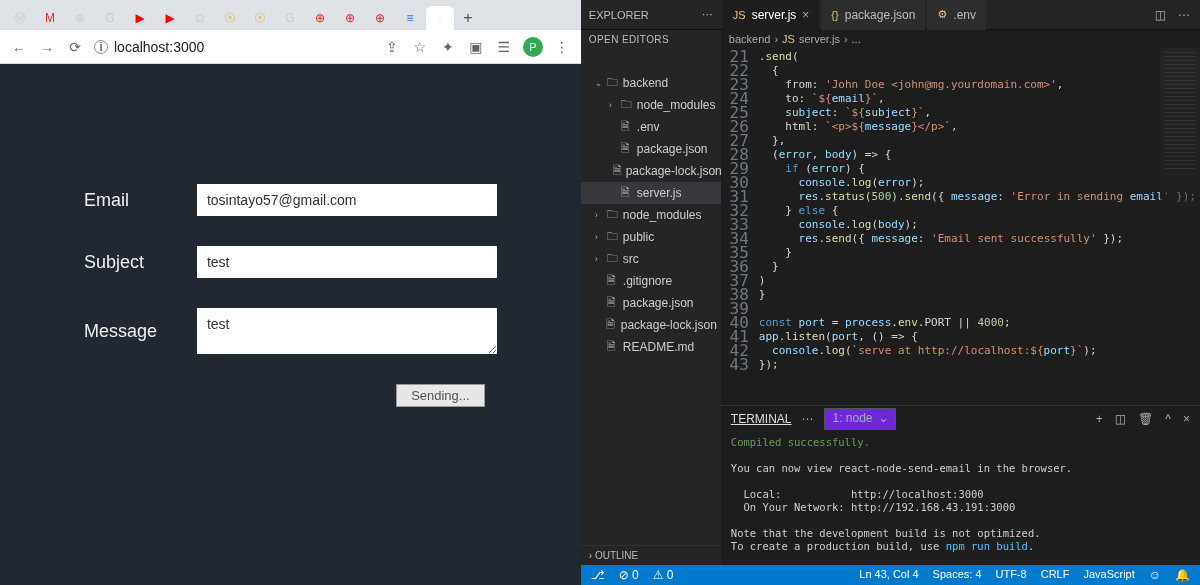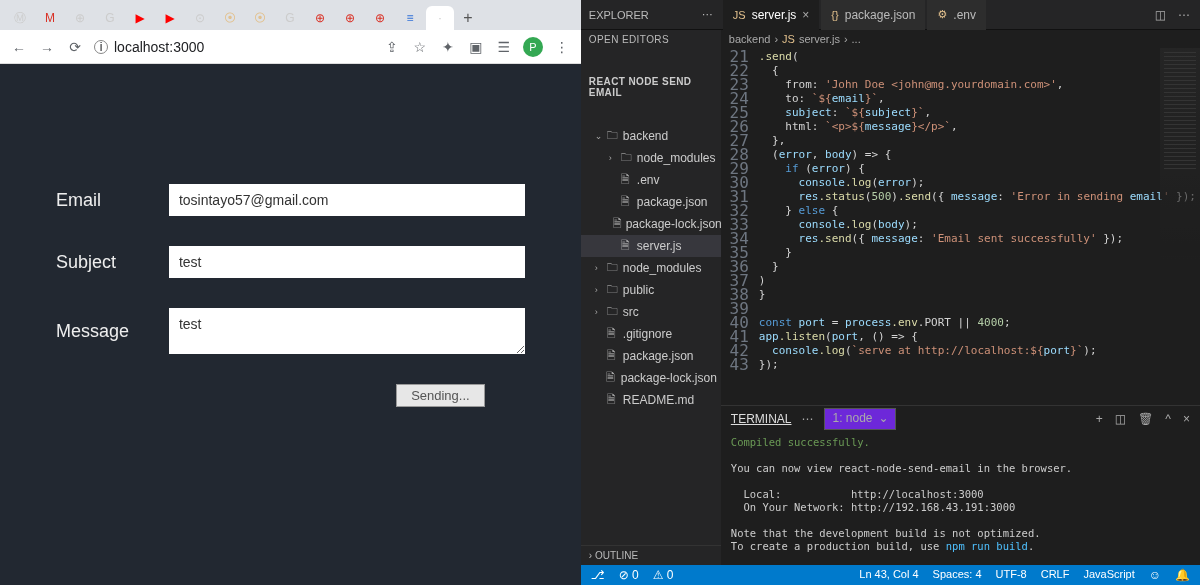--- a/index.html
+++ b/index.html
@@ -34,21 +34,21 @@
   .addr-bar .avatar { width:20px;height:20px;border-radius:50%;background:#34a853;color:#fff;display:flex;align-items:center;justify-content:center;font-size:11px;}
 
   .page {
     flex: 1; background: #222831; color: #eee; display: flex; flex-direction: column;
     align-items: center; padding-top: 120px;
   }
   .page h1 { font-size: 40px; font-weight: 800; color: #fff; margin-bottom: 50px; }
   .form-row { display: flex; align-items: center; gap: 18px; margin-bottom: 30px; }
   .form-row label { width: 95px; text-align: left; font-size: 18px; color: #eee; }
   .form-row input, .form-row textarea {
-    width: 356px; padding: 8px 10px; font-size: 14px; border: none; background: #fff; color: #333;
+    width: 300px; padding: 8px 10px; font-size: 14px; border: none; background: #fff; color: #333;
     font-family: inherit;
   }
   .form-row textarea { height: 46px; resize: both; }
   .submit-btn {
     margin-left: 300px; padding: 3px 14px; font-size: 13px;
     background: #e7e7e7; border: 1px solid #999; color: #555;
   }
 
   
   .vscode { flex: 1; height: 100%; background: #1e1e1e; display: flex; flex-direction: column; font-size: 12px; }
@@ -197,21 +197,20 @@
     </div>
     <div class="vs-right-icons">
       <span>◫</span>
       <span>⋯</span>
     </div>
   </div>
 
   <div class="vs-body">
     <div class="sidebar">
       <div class="side-sec">OPEN EDITORS</div>
-      <div class="side-sec strong">REACT NODE SEND EMAIL</div>
       <div class="tree" id="tree">
           <div class="tree-item d1">
             <span class="tw">⌄</span>
             <span class="fic">🗀</span>
             <span>backend</span>
           </div>
           <div class="tree-item d2">
             <span class="tw">›</span>
             <span class="fic">🗀</span>
             <span>node_modules</span>

